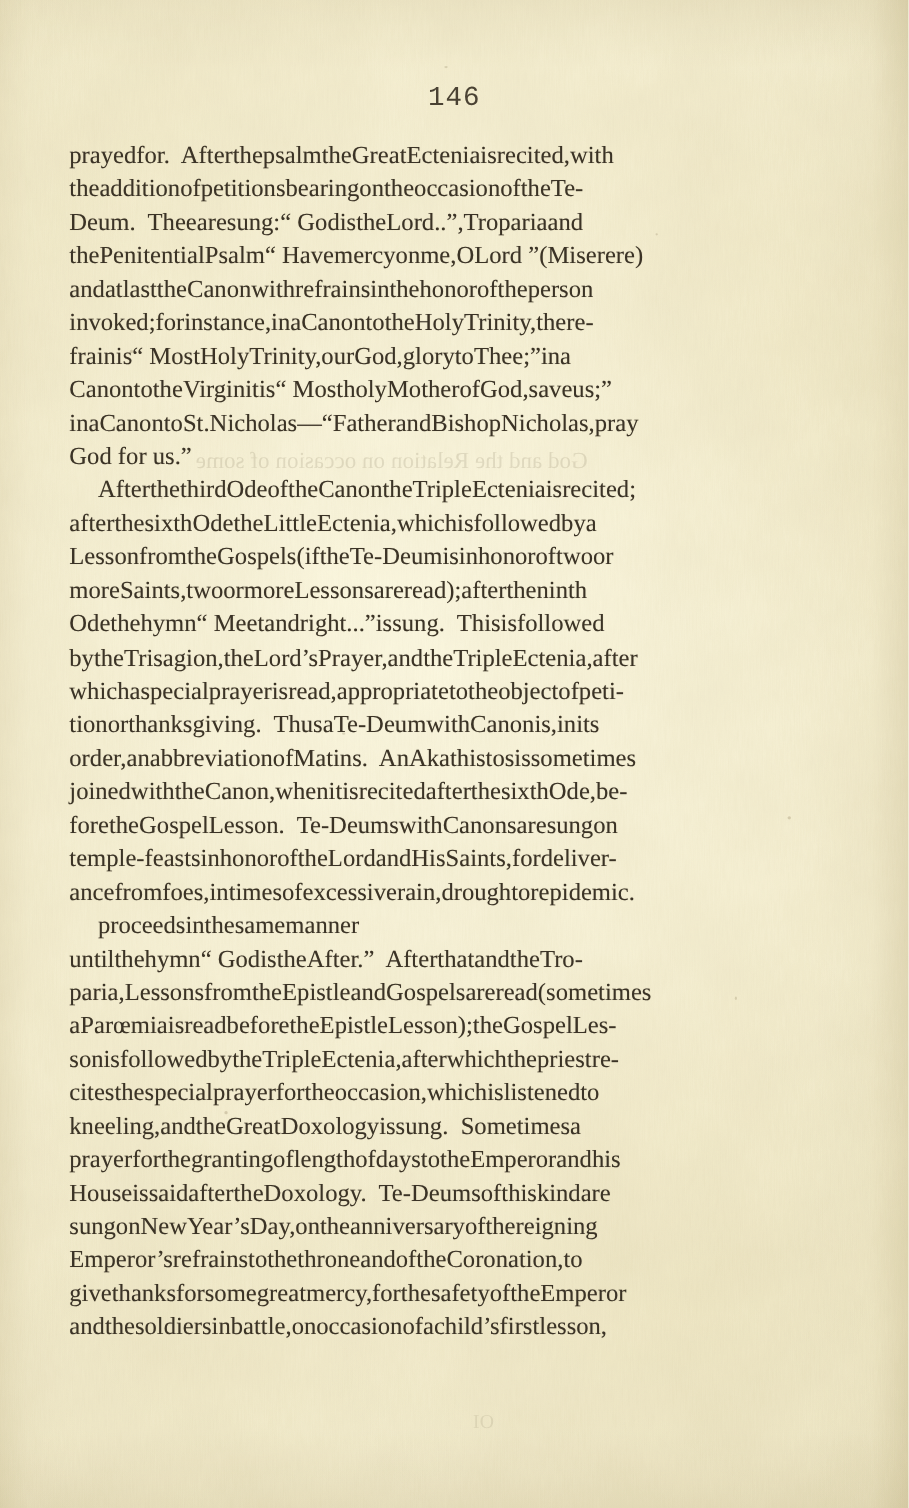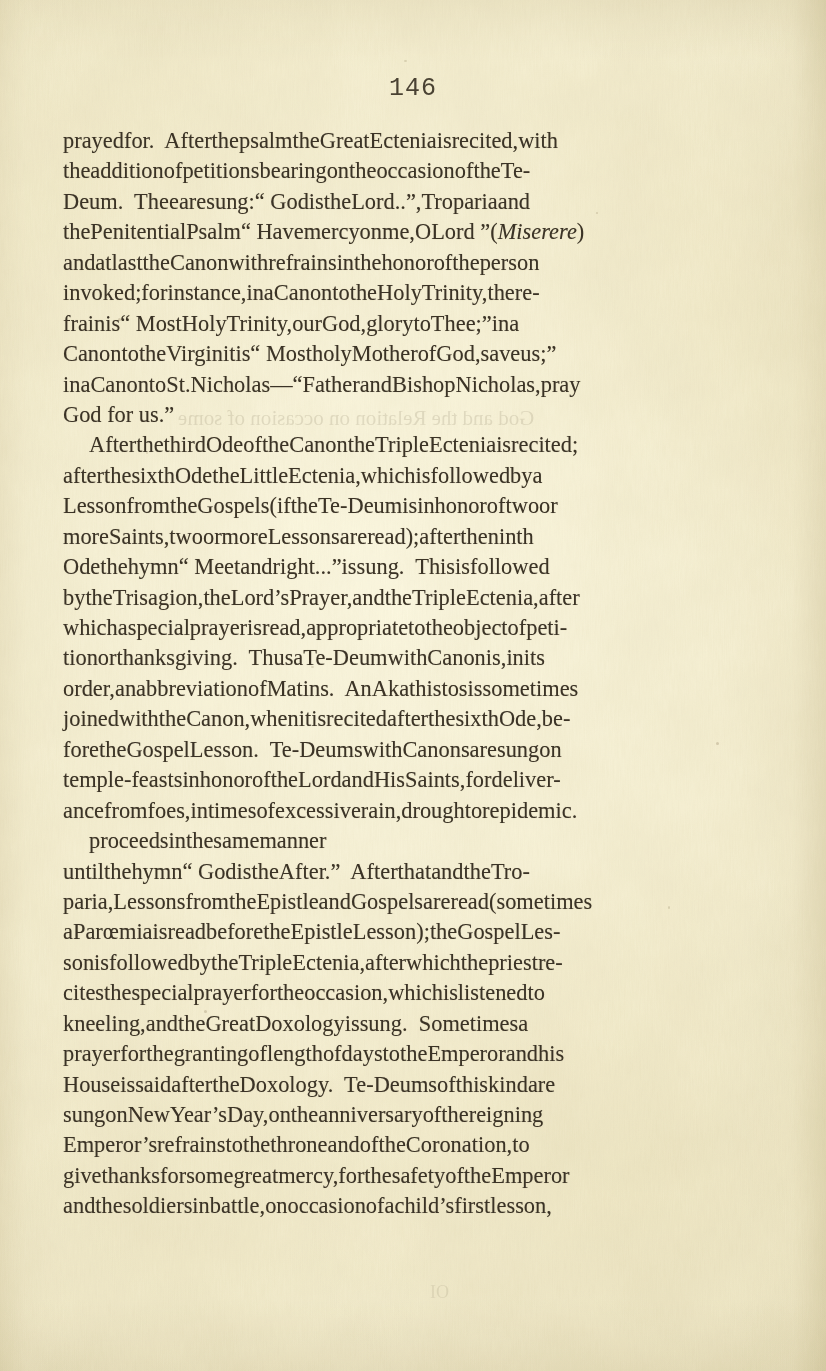--- a/index.html
+++ b/index.html
@@ -75,21 +75,21 @@
     display: flex;
     justify-content: flex-start;
   }
   .ln.just > .w { white-space: pre; }
 
   
   .ln.flush { display: block; }
 
   .ln.indent { padding-left: 26px; }
 
-  .it { font-style: italic; }
+  .it { }
 
   
   .runin {
     font-family: "Liberation Sans", "DejaVu Sans", sans-serif;
     font-weight: bold;
     font-size: 21px;
     transform: scaleX(0.88);
     transform-origin: left center;
     display: inline-block;
     letter-spacing: 0.2px;

